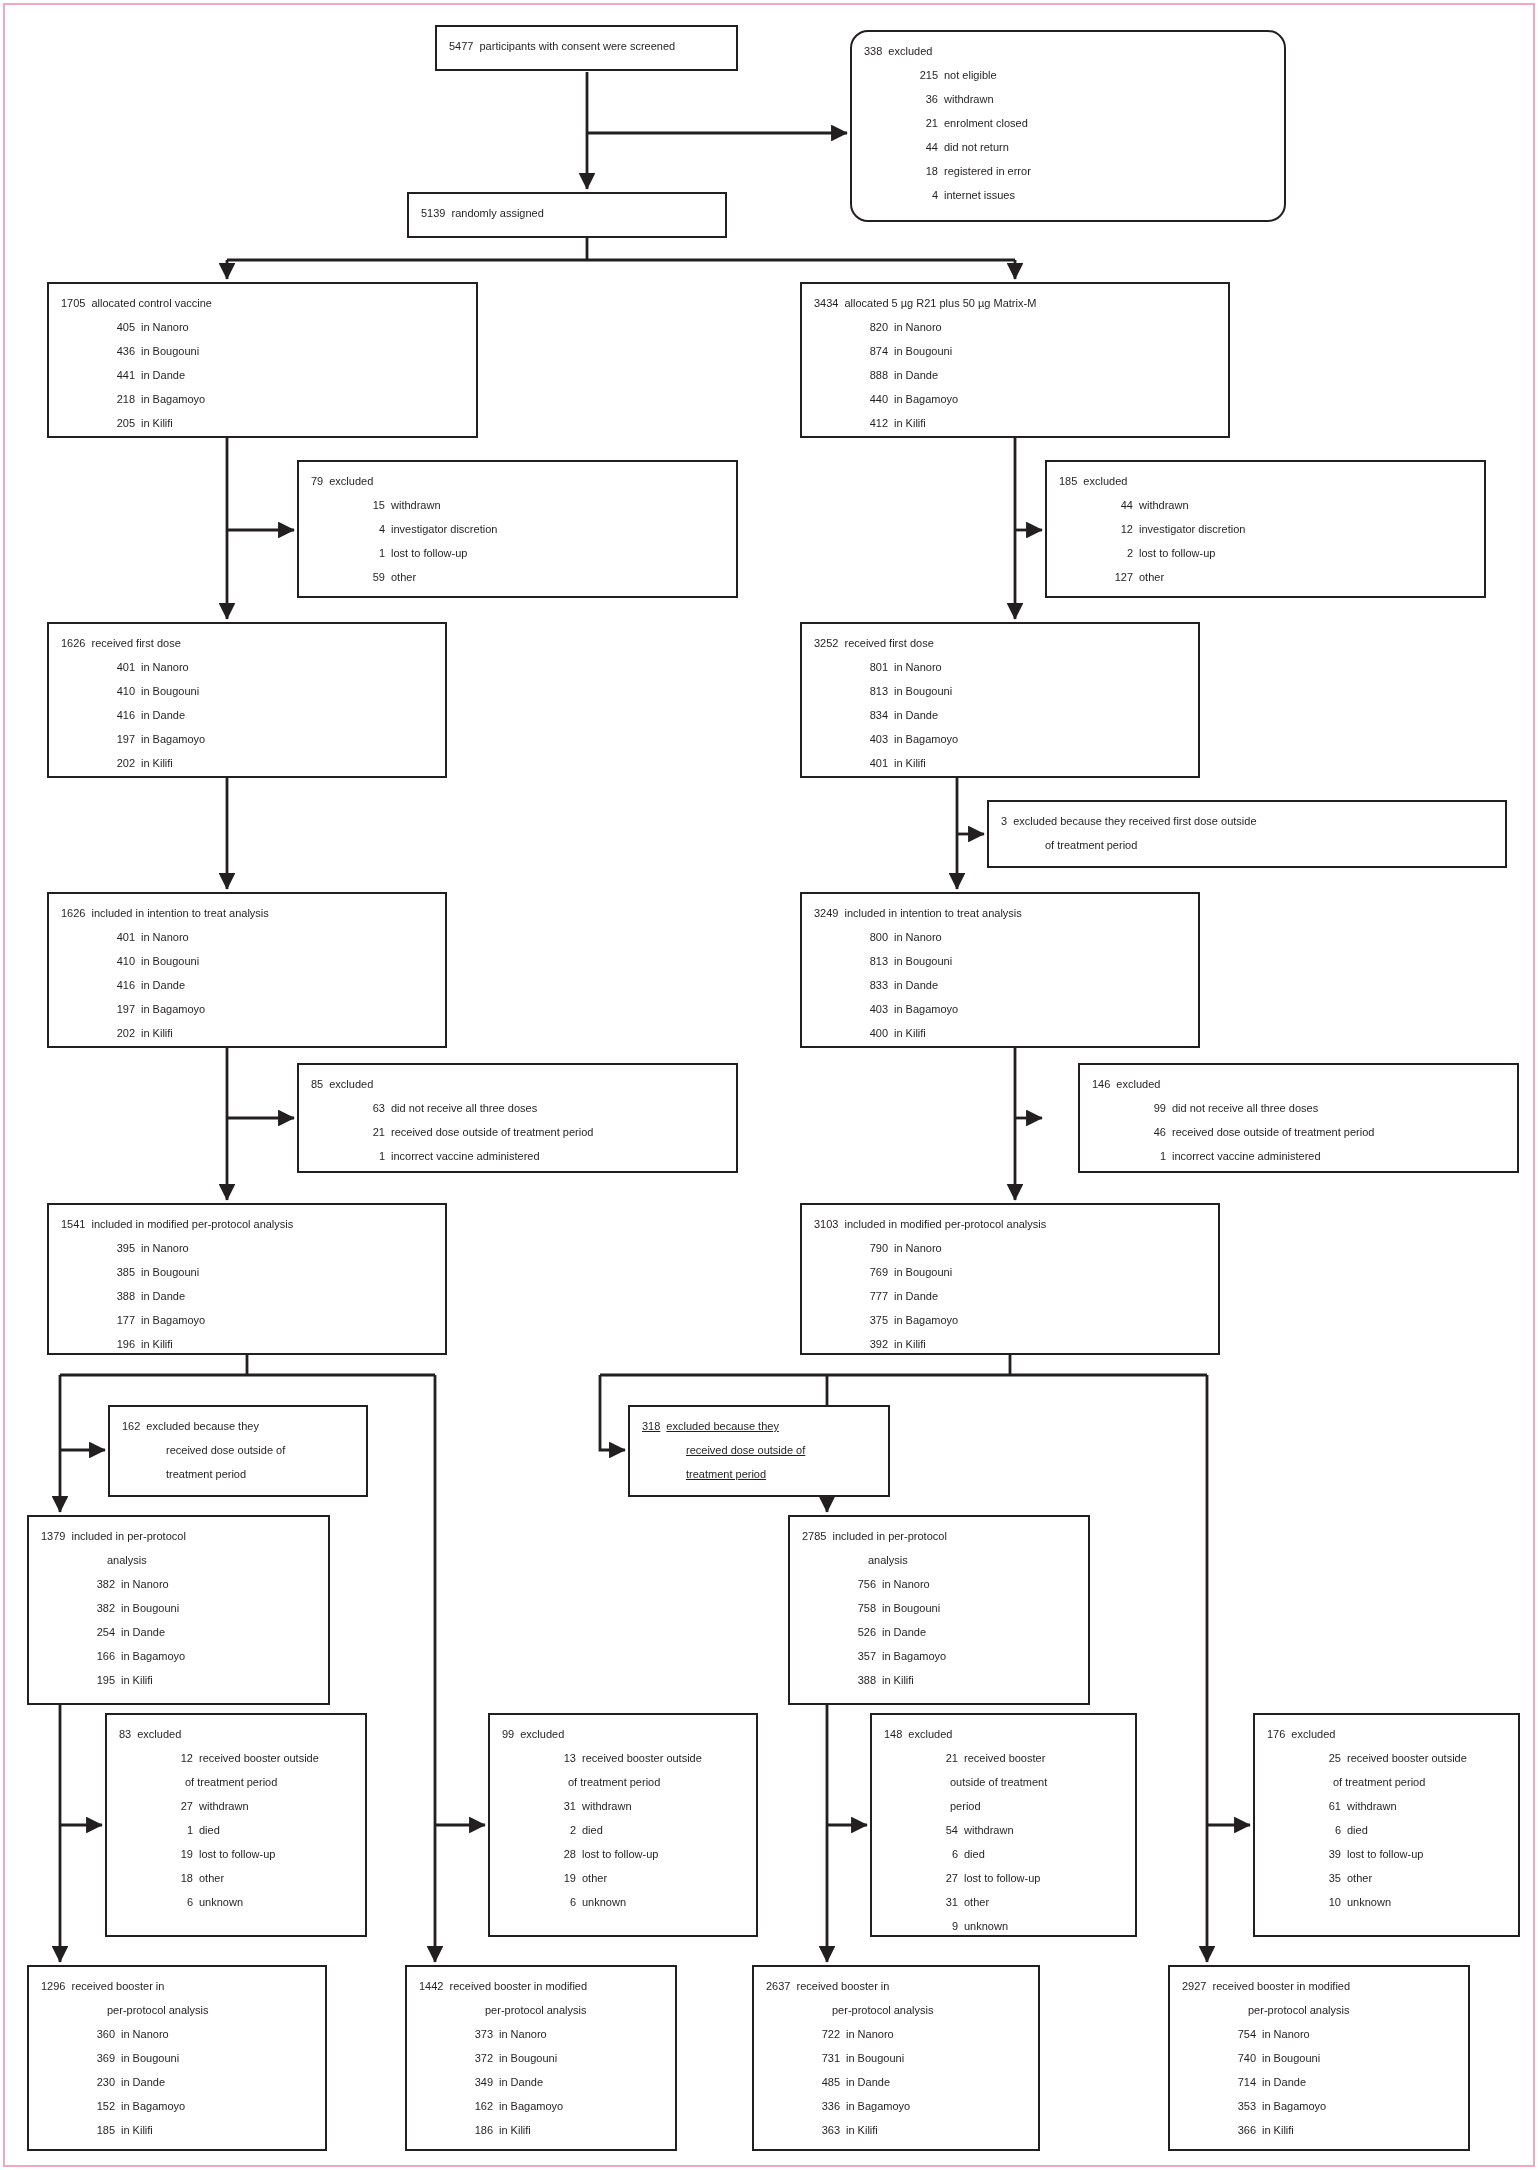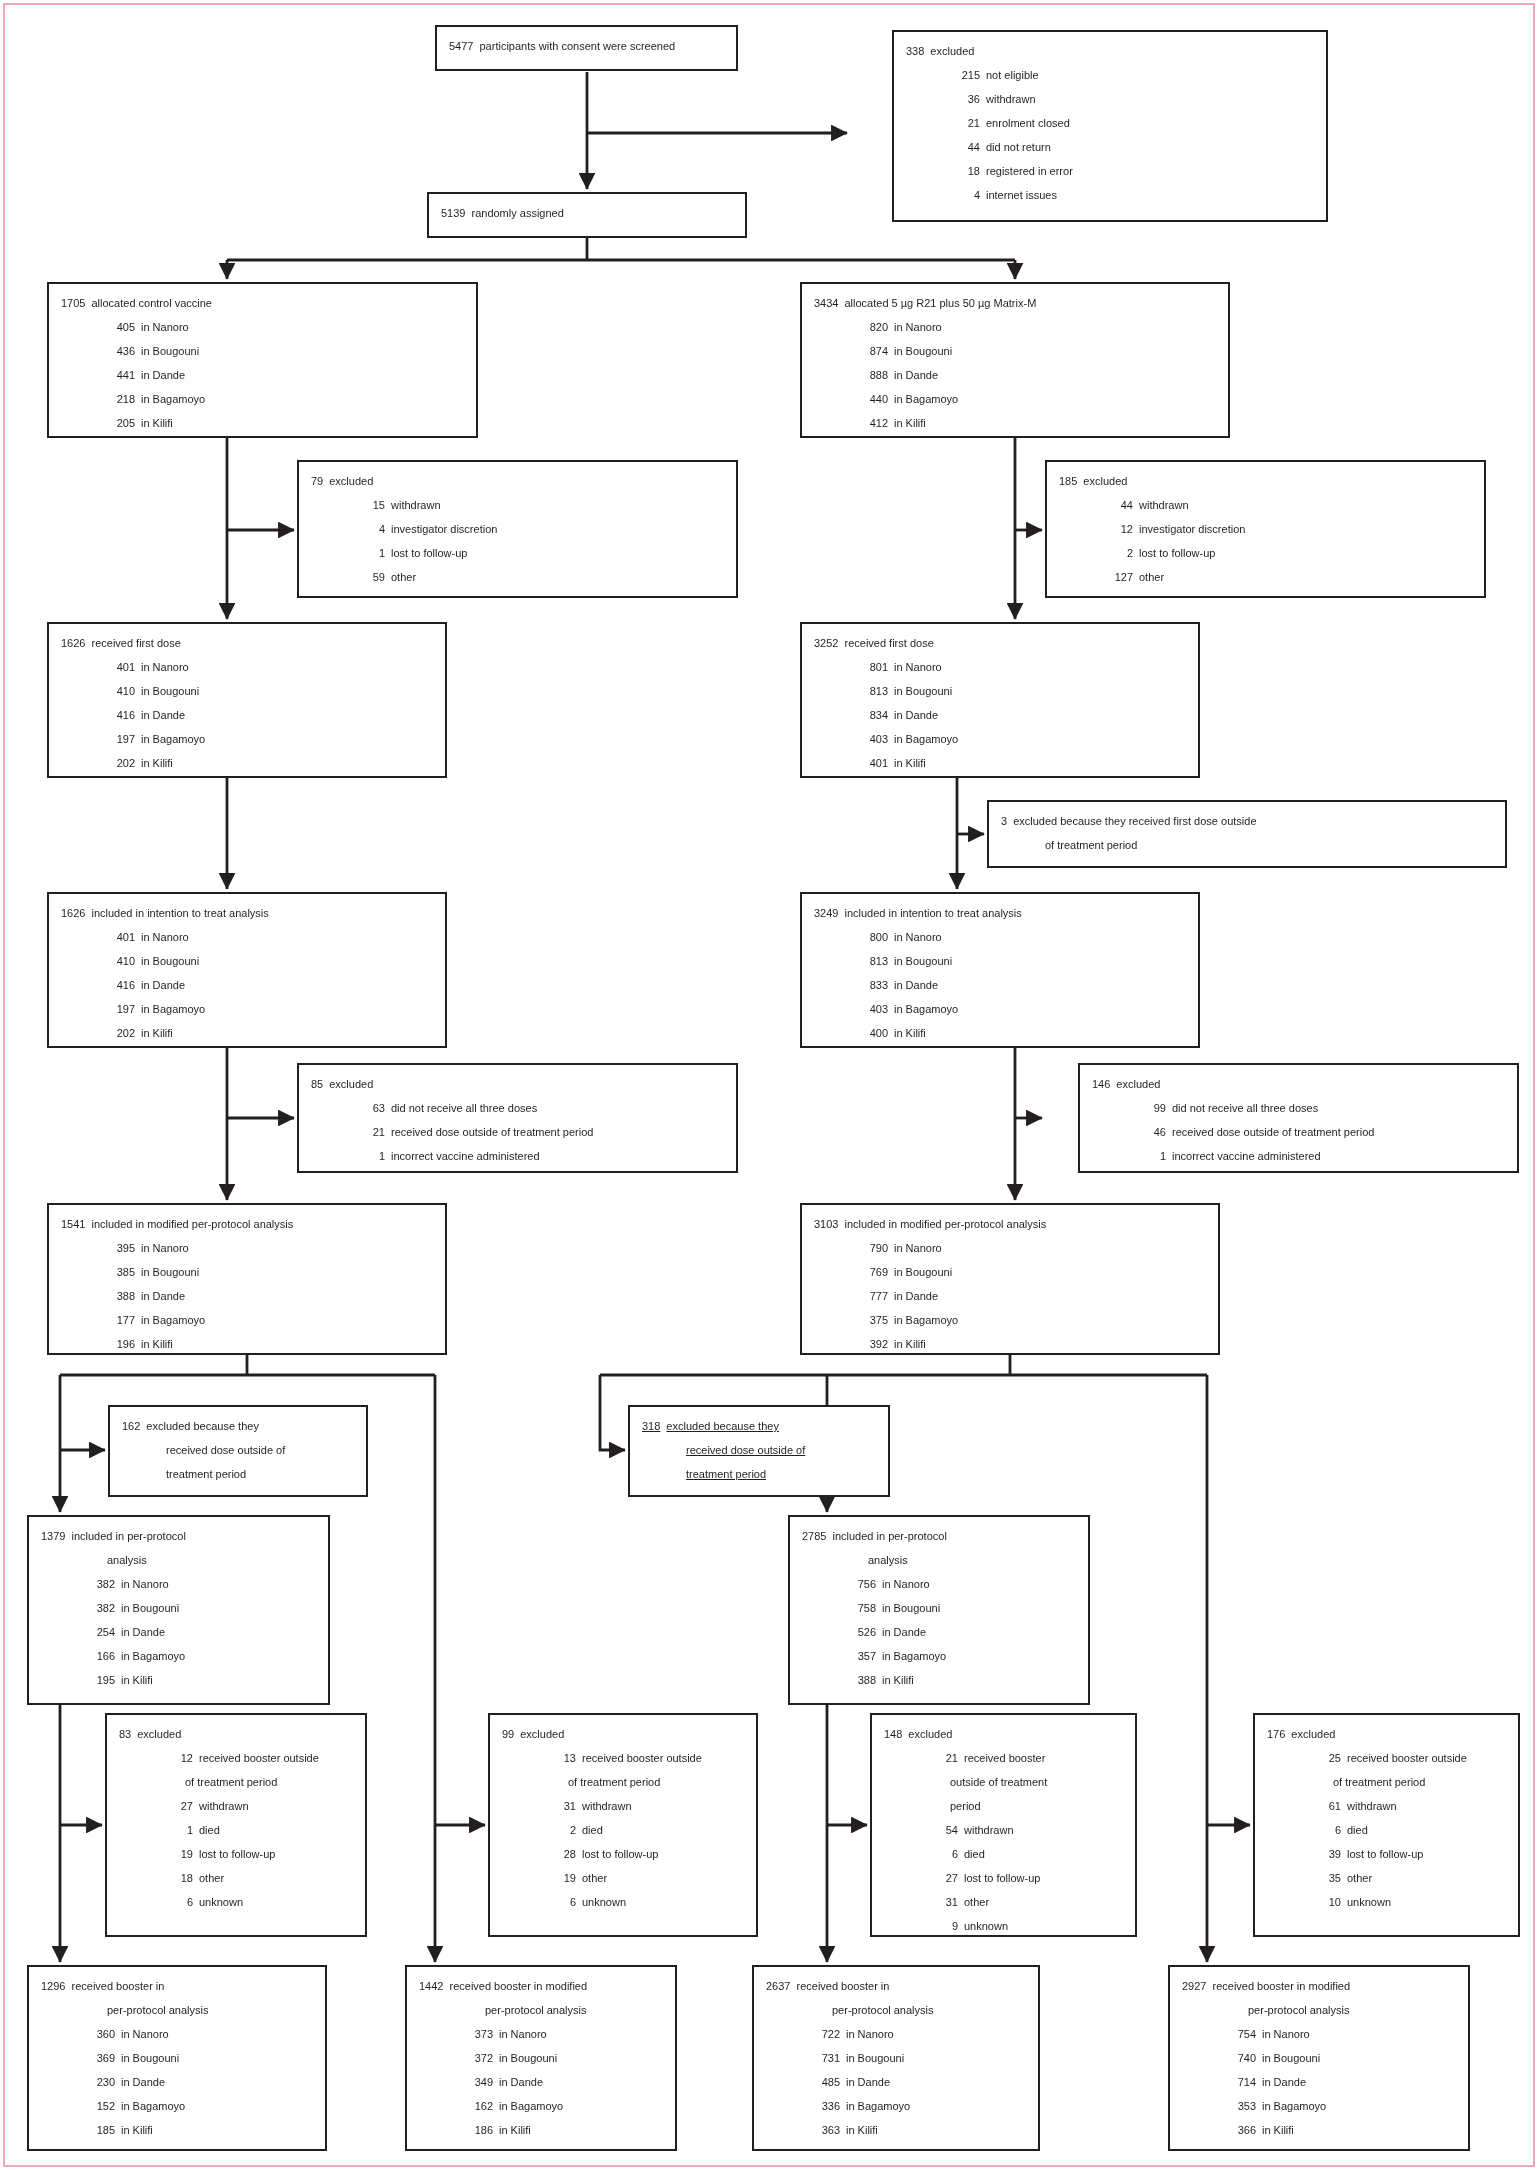--- a/index.html
+++ b/index.html
@@ -99,32 +99,32 @@
       <path d="M827,1825 H867" marker-end="url(#ah)"></path>
     </g>
   </svg>
 
   <div id="boxes">
       <div class="box" style="left: 435px; top: 25px; width: 303px; height: 46px;">
       <div class="lines">
           <div class="ln i0"><span class="num">5477</span><span class="txt">participants with consent were screened</span></div>
         </div>
     </div>
-      <div class="box" style="left: 892px; top: 30px; width: 436px; height: 192px;">
+      <div class="box" style="left: 850px; top: 30px; width: 436px; height: 192px; border-radius: 18px;">
       <div class="lines">
           <div class="ln i0"><span class="num">338</span><span class="txt">excluded</span></div>
           <div class="ln i1"><span class="num">215</span><span class="txt">not eligible</span></div>
           <div class="ln i1"><span class="num">36</span><span class="txt">withdrawn</span></div>
           <div class="ln i1"><span class="num">21</span><span class="txt">enrolment closed</span></div>
           <div class="ln i1"><span class="num">44</span><span class="txt">did not return</span></div>
           <div class="ln i1"><span class="num">18</span><span class="txt">registered in error</span></div>
           <div class="ln i1"><span class="num">4</span><span class="txt">internet issues</span></div>
         </div>
     </div>
-      <div class="box" style="left: 427px; top: 192px; width: 320px; height: 46px;">
+      <div class="box" style="left: 407px; top: 192px; width: 320px; height: 46px;">
       <div class="lines">
           <div class="ln i0"><span class="num">5139</span><span class="txt">randomly assigned</span></div>
         </div>
     </div>
       <div class="box" style="left: 47px; top: 282px; width: 431px; height: 156px;">
       <div class="lines">
           <div class="ln i0"><span class="num">1705</span><span class="txt">allocated control vaccine</span></div>
           <div class="ln i1"><span class="num">405</span><span class="txt">in Nanoro</span></div>
           <div class="ln i1"><span class="num">436</span><span class="txt">in Bougouni</span></div>
           <div class="ln i1"><span class="num">441</span><span class="txt">in Dande</span></div>

